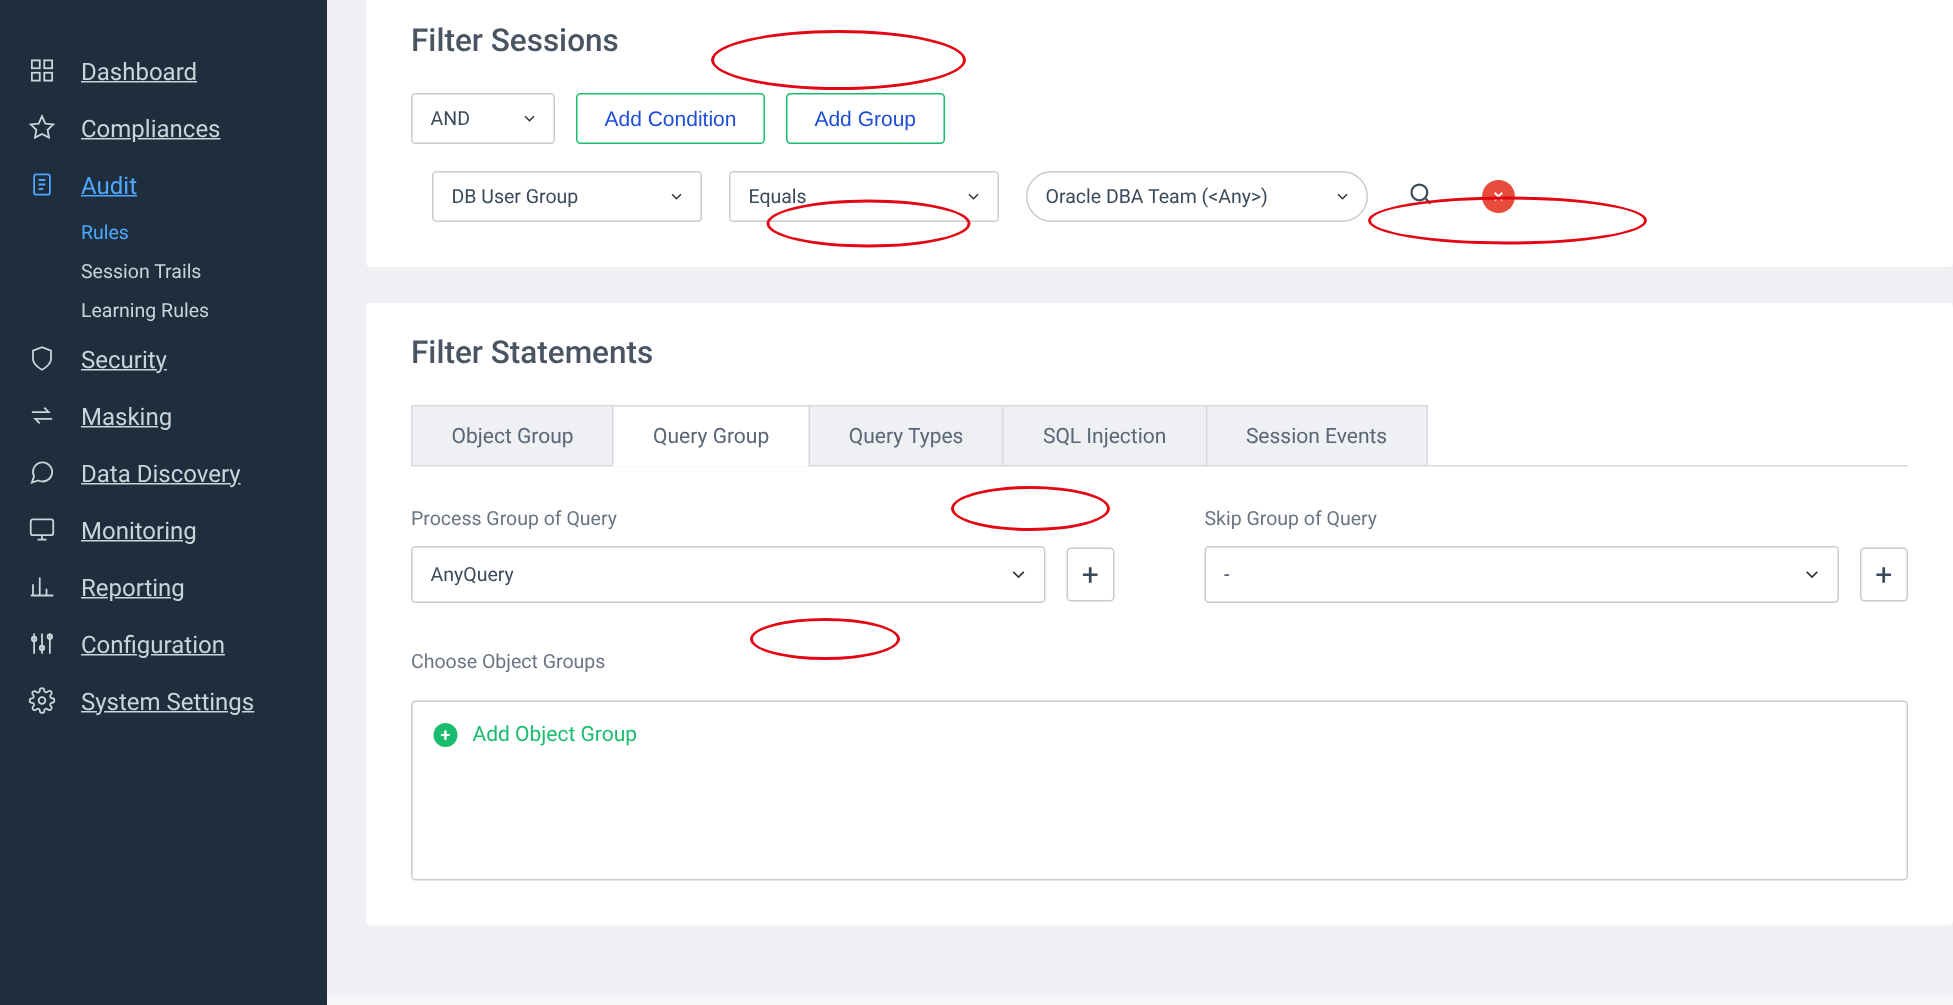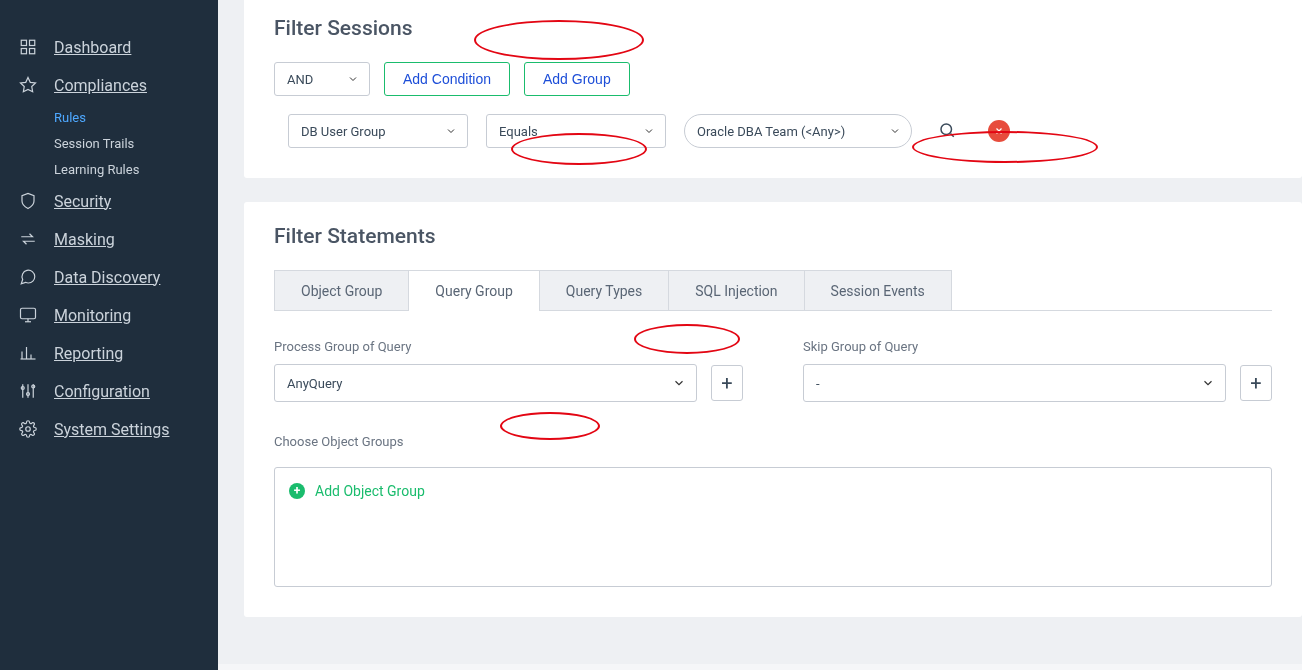--- a/index.html
+++ b/index.html
@@ -212,20 +212,31 @@
 
   <div class="sidebar-item">
     <span class="sidebar-icon">
       <svg width="18" height="18" viewBox="0 0 24 24" fill="none" stroke-width="1.6">
           <polygon points="12 2 15 8.5 22 9.3 17 14 18.2 21 12 17.8 5.8 21 7 14 2 9.3 9 8.5 12 2"></polygon>
         </svg>
     </span>
     <span class="label">Compliances</span>
   </div>
 
+  <div class="sidebar-item active">
+    <span class="sidebar-icon">
+      <svg width="18" height="18" viewBox="0 0 24 24" fill="none" stroke-width="1.6">
+          <rect x="5" y="3" width="14" height="18" rx="2"></rect>
+          <line x1="9" y1="8" x2="15" y2="8"></line>
+          <line x1="9" y1="12" x2="15" y2="12"></line>
+          <line x1="9" y1="16" x2="13" y2="16"></line>
+        </svg>
+    </span>
+    <span class="label">Audit</span>
+  </div>
 
   <div class="sidebar-sub active">
     <span>Rules</span>
   </div>
   <div class="sidebar-sub">
     <span>Session Trails</span>
   </div>
   <div class="sidebar-sub">
     <span>Learning Rules</span>
   </div>

